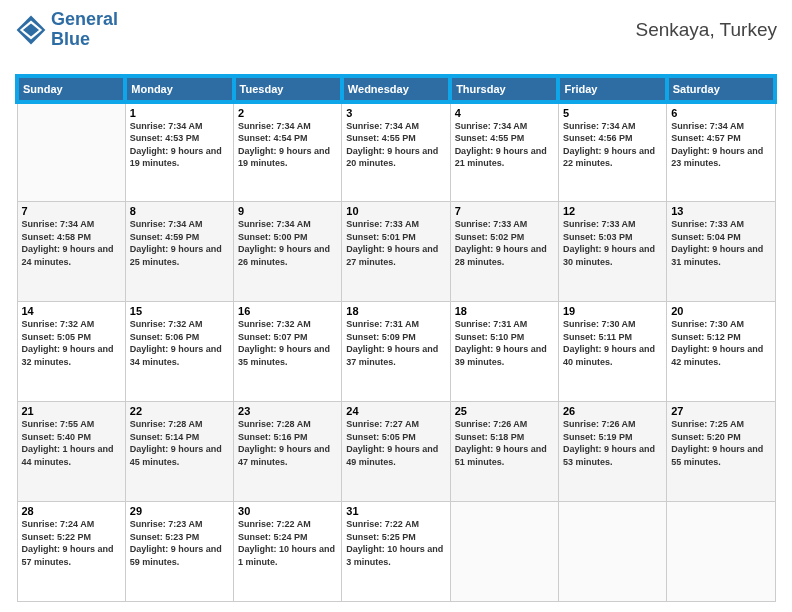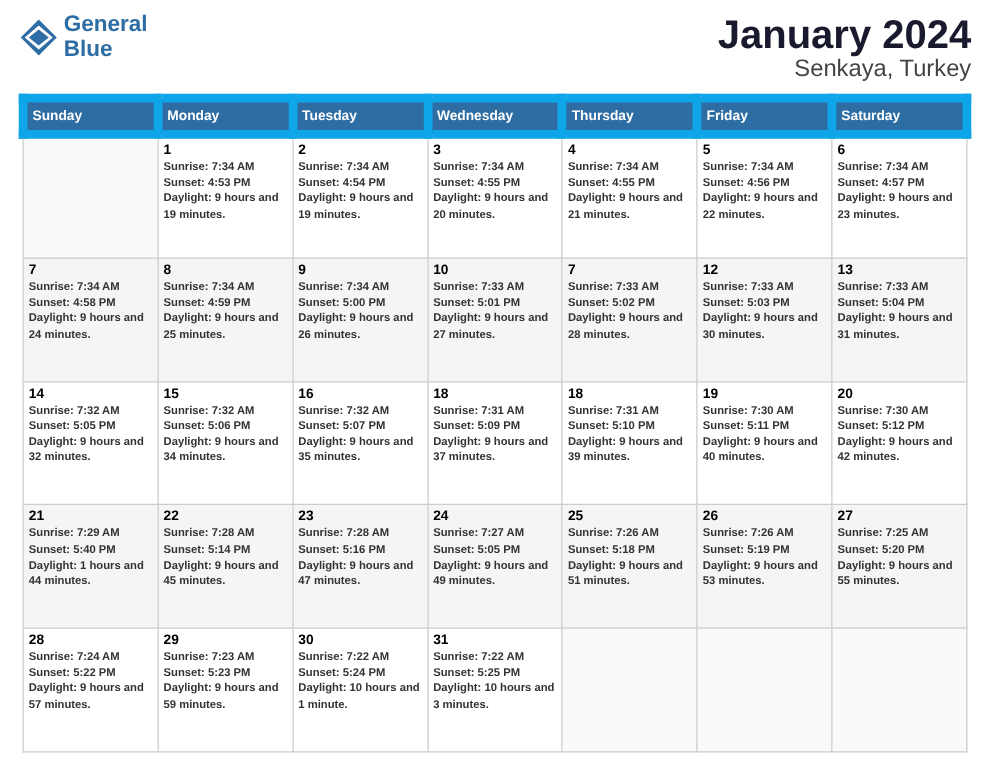--- a/index.html
+++ b/index.html
@@ -13,22 +13,22 @@
     .page {
       width: 792px;
       height: 612px;
       padding: 10px 15px;
       display: flex;
       flex-direction: column;
     }
     .header {
       display: flex;
       justify-content: space-between;
-      align-items: flex-start;
-      margin-bottom: 8px;
+      align-items: center;
+      margin-bottom: 24px;
     }
     .logo {
       display: flex;
       align-items: center;
       gap: 4px;
     }
     .logo-text {
       font-size: 18px;
       font-weight: bold;
       color: #1a1a2e;
@@ -60,21 +60,21 @@
       width: 100%;
       font-size: 9.5px;
     }
     .calendar thead tr th {
       background: #2e6da4;
       color: #fff;
       padding: 5px 4px;
       text-align: left;
       font-size: 11px;
       font-weight: bold;
-      border: 7px solid #0ea5e9;
+      border: 4px solid #0ea5e9;
     }
     .calendar tbody tr td {
       border: 1px solid #ccc;
       vertical-align: top;
       padding: 3px 4px;
       width: calc(100% / 7);
       background: #fff;
     }
     .calendar tbody tr:nth-child(even) td {
       background: #f5f5f5;
@@ -115,21 +115,20 @@
         <polygon points="20,2 38,20 20,38 2,20" fill="#2e6da4"></polygon>
         <polygon points="20,8 34,20 20,32 6,20" fill="#fff"></polygon>
         <polygon points="20,12 30,20 20,28 10,20" fill="#2e6da4"></polygon>
       </svg>
       <div class="logo-text">
         <div><span>General</span></div>
         <div><span>Blue</span></div>
       </div>
     </div>
     <div class="title-block">
-      <div class="title-main">January 2024</div>
       <div class="title-sub">Senkaya, Turkey</div>
     </div>
   </div>
 
   <table class="calendar">
     <thead>
       <tr>
         <th>Sunday</th>
         <th>Monday</th>
         <th>Tuesday</th>
@@ -223,21 +222,21 @@
             <div class="day-detail"><span>Sunrise: 7:30 AM</span><br><span>Sunset: 5:11 PM</span><br><span>Daylight: 9 hours and 40 minutes.</span></div>
           </td>
           <td>
             <span class="day-num">20</span>
             <div class="day-detail"><span>Sunrise: 7:30 AM</span><br><span>Sunset: 5:12 PM</span><br><span>Daylight: 9 hours and 42 minutes.</span></div>
           </td>
         </tr>
         <tr>
           <td>
             <span class="day-num">21</span>
-            <div class="day-detail"><span>Sunrise: 7:29 AM</span><br><span>Sunset: 5:40 PM</span><br><span>Daylight: 1 hours and 44 minutes.</span></div>
+            <div class="day-detail"><span>Sunrise: 7:55 AM</span><br><span>Sunset: 5:40 PM</span><br><span>Daylight: 1 hours and 44 minutes.</span></div>
           </td>
           <td>
             <span class="day-num">22</span>
             <div class="day-detail"><span>Sunrise: 7:28 AM</span><br><span>Sunset: 5:14 PM</span><br><span>Daylight: 9 hours and 45 minutes.</span></div>
           </td>
           <td>
             <span class="day-num">23</span>
             <div class="day-detail"><span>Sunrise: 7:28 AM</span><br><span>Sunset: 5:16 PM</span><br><span>Daylight: 9 hours and 47 minutes.</span></div>
           </td>
           <td>

